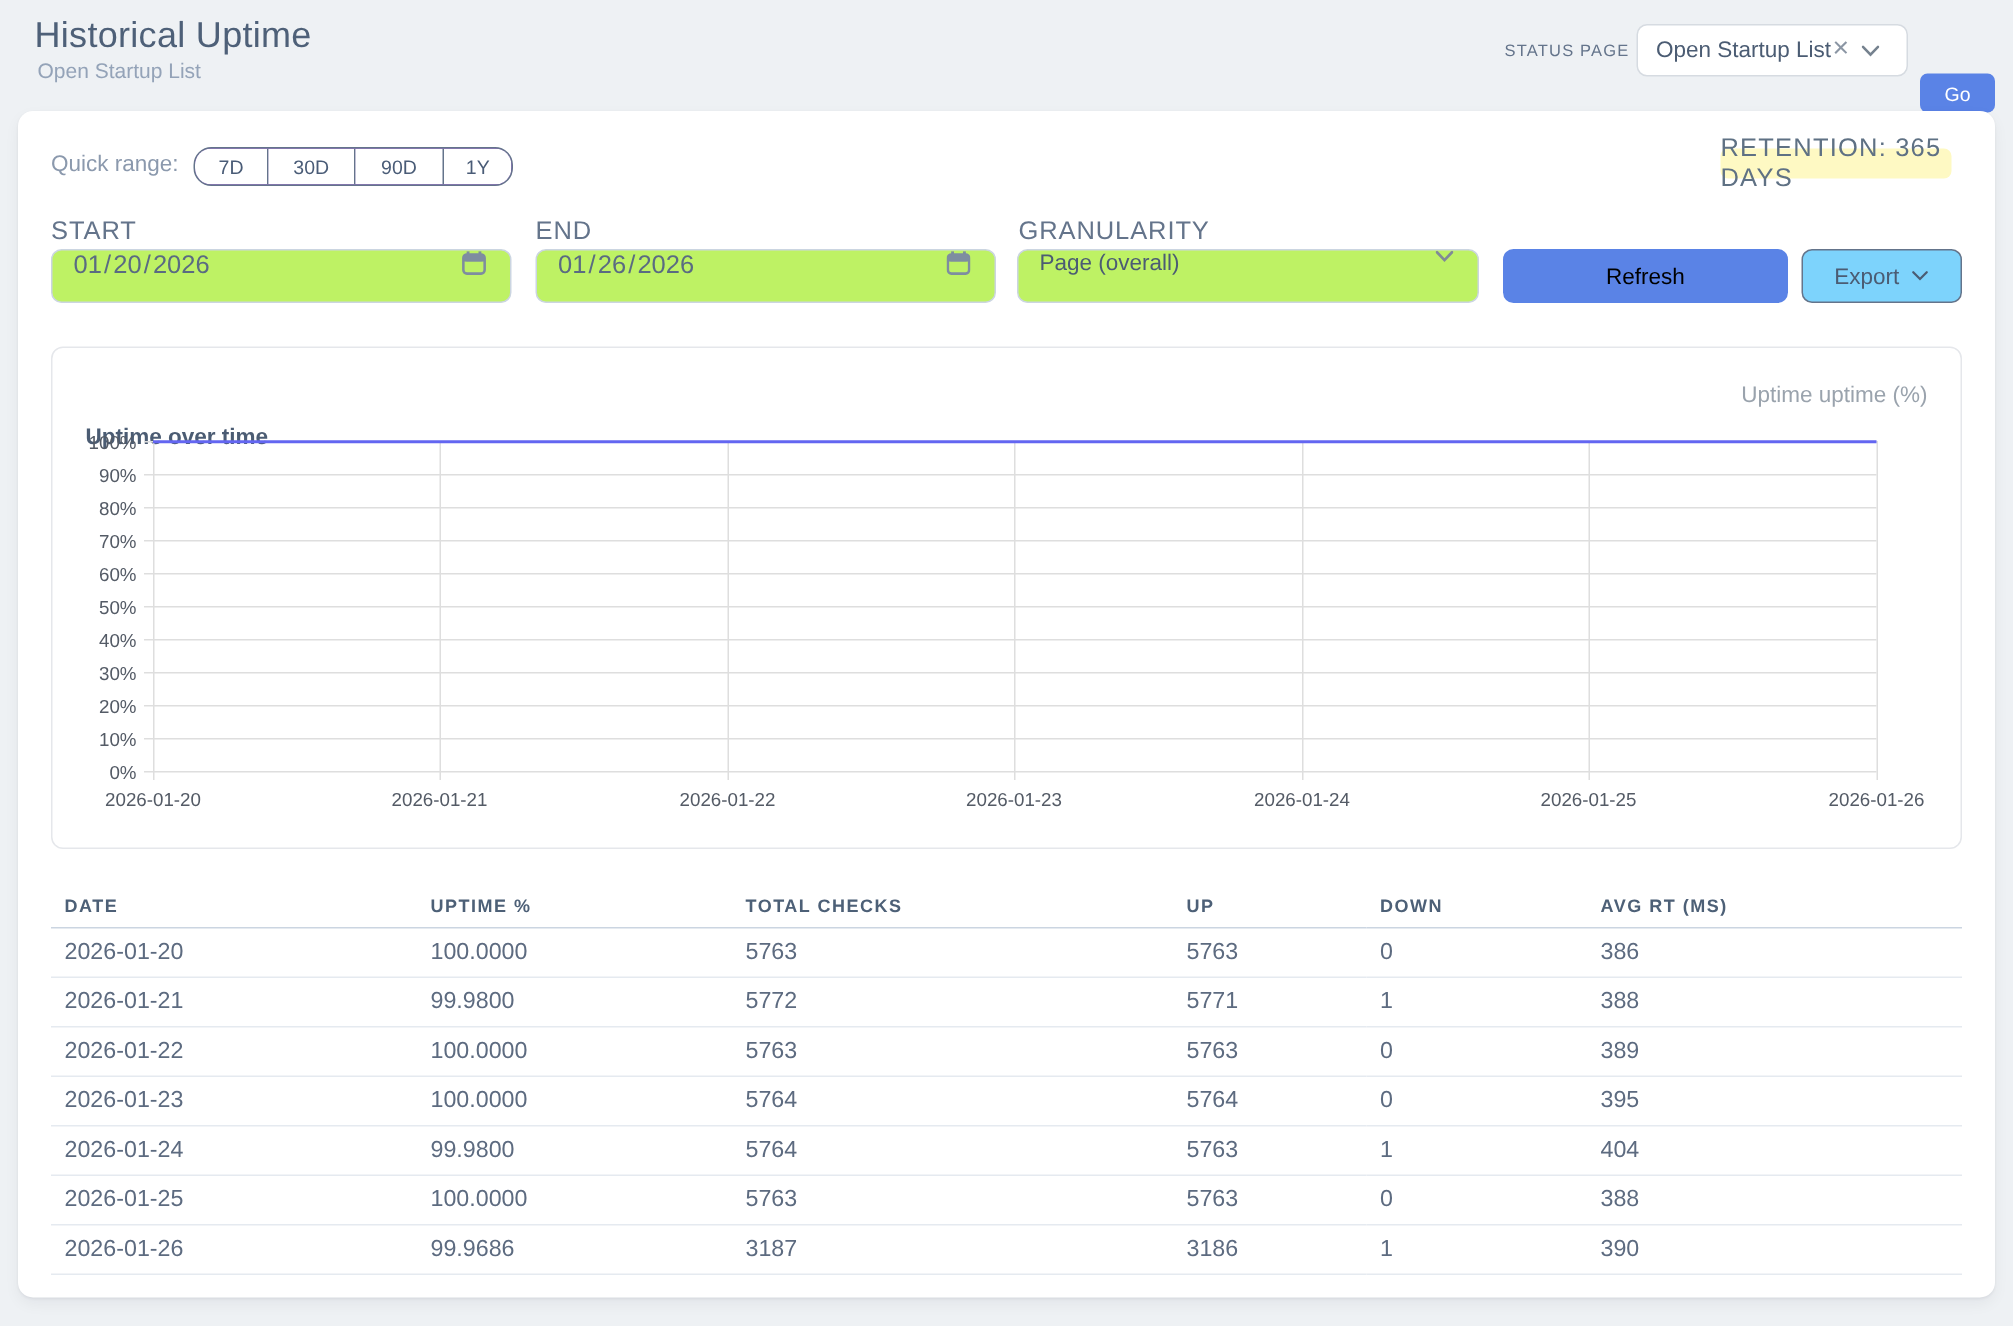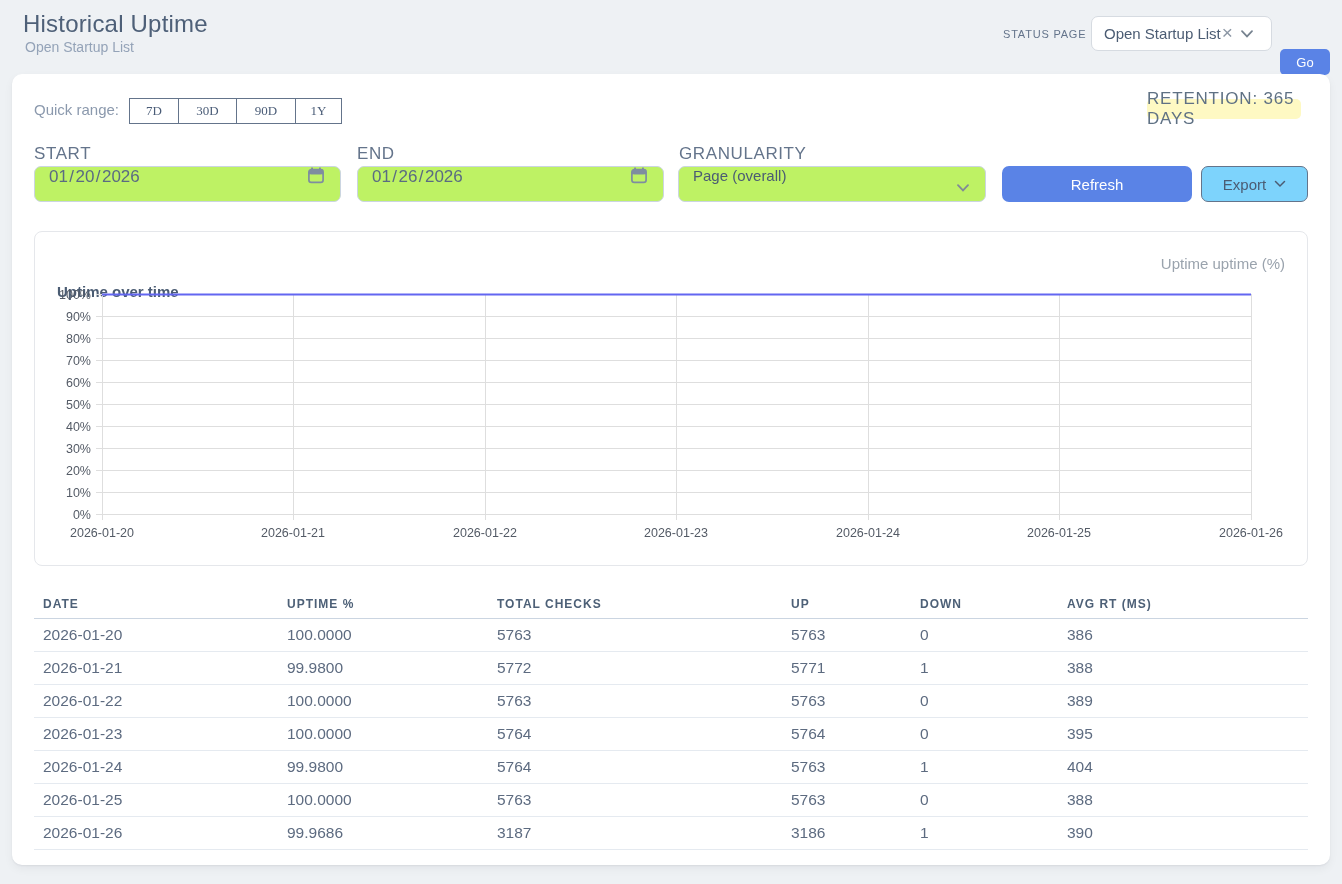--- a/index.html
+++ b/index.html
@@ -31,21 +31,21 @@
   display:flex; align-items:center; justify-content:center;margin-top:28px;
 }
 .card {
   left:12px; top:74px; width:1318px; height:791px;
   background:#fff; border-radius:10px;
   box-shadow:0 1px 2px rgba(15,23,42,.06), 0 4px 10px rgba(15,23,42,.05);
 }
 .qr-label { left:34px; top:101px; font-size:15px; color:#8b99ad; }
 .btn-group {
   left:129px; top:98px; height:26px; display:flex;
-  border:1px solid #64748b; border-radius:0; overflow:hidden; background:#4c1d95;font-family:Liberation Serif, serif;
+  border:1px solid #64748b; border-radius:12px; overflow:hidden; background:#4c1d95;
 }
 .btn-group button {
   background:#fff; border:none; border-right:1px solid #64748b;
   font-family:inherit; font-size:13px; color:#4a5c77;
   display:flex; align-items:center; justify-content:center;
 }
 .btn-group button:last-child { border-right:none; }
 .bg1{width:49px}.bg2{width:58px}.bg3{width:59px}.bg4{width:45px}
 .badge {
   left:1147px; top:99px; width:154px; height:20px;
@@ -57,21 +57,21 @@
 .input {
   top:166px; height:36px; background:#bef264;
   border:1px solid #cbd5e1; border-radius:7px;
   display:flex; padding:0 16px 0 14px;
   font-size:17px; color:#5a6b82;
 }
 .date-text { letter-spacing:0; }
 .cal { margin-left:auto; }
 .refresh {
   left:1002px; top:166px; width:190px; height:36px;
-  background:#5a83e6; border-radius:7px; color:#ffffff; font-size:15px;
+  background:#5a83e6; border-radius:7px; color:#000000; font-size:15px;
   display:flex; align-items:center; justify-content:center;
 }
 .export {
   left:1201px; top:166px; width:107px; height:36px;
   background:#7dd3fc; border:1px solid #64748b; border-radius:7px;
   color:#4b5c73; font-size:15px;
   display:flex; align-items:center; justify-content:center; gap:8px;
 }
 .chart-card {
   left:34px; top:231px; width:1274px; height:335px;
@@ -134,21 +134,21 @@
 <div class="abs input" style="left:357px; width:307px;">
   <span class="date-text">01 / 26 / 2026</span>
   <svg class="cal" width="16" height="17" viewBox="0 0 16 17">
       <rect x="3.1" y="0.6" width="1.9" height="3.4" fill="#7e8da0"></rect>
       <rect x="11" y="0.6" width="1.9" height="3.4" fill="#7e8da0"></rect>
       <rect x="0.9" y="2.6" width="14.2" height="12.8" rx="2.4" fill="none" stroke="#7e8da0" stroke-width="1.7"></rect>
       <path d="M0.9 5 h14.2 v2.3 h-14.2 z" fill="#7e8da0"></path>
       <rect x="0.9" y="2.6" width="14.2" height="4.7" rx="2.4" fill="#7e8da0"></rect>
     </svg>
 </div>
-<div class="abs input" style="left:678px; width:308px; font-size:15px; color:#4b5c73;flex-direction:column;">
+<div class="abs input" style="left:678px; width:308px; font-size:15px; color:#4b5c73;">
   <span>Page (overall)</span>
   <svg class="cal" width="12" height="8" viewBox="0 0 12 8">
       <path d="M1 1.2 L6 6.4 L11 1.2" fill="none" stroke="#808a97" stroke-width="1.8" stroke-linecap="round"></path>
     </svg>
 </div>
 <div class="abs refresh">Refresh</div>
 <div class="abs export">Export
   <svg width="12" height="8" viewBox="0 0 12 8">
       <path d="M1.5 1.5 L6 6 L10.5 1.5" fill="none" stroke="#4b5c73" stroke-width="1.5" stroke-linecap="round"></path>
     </svg>

